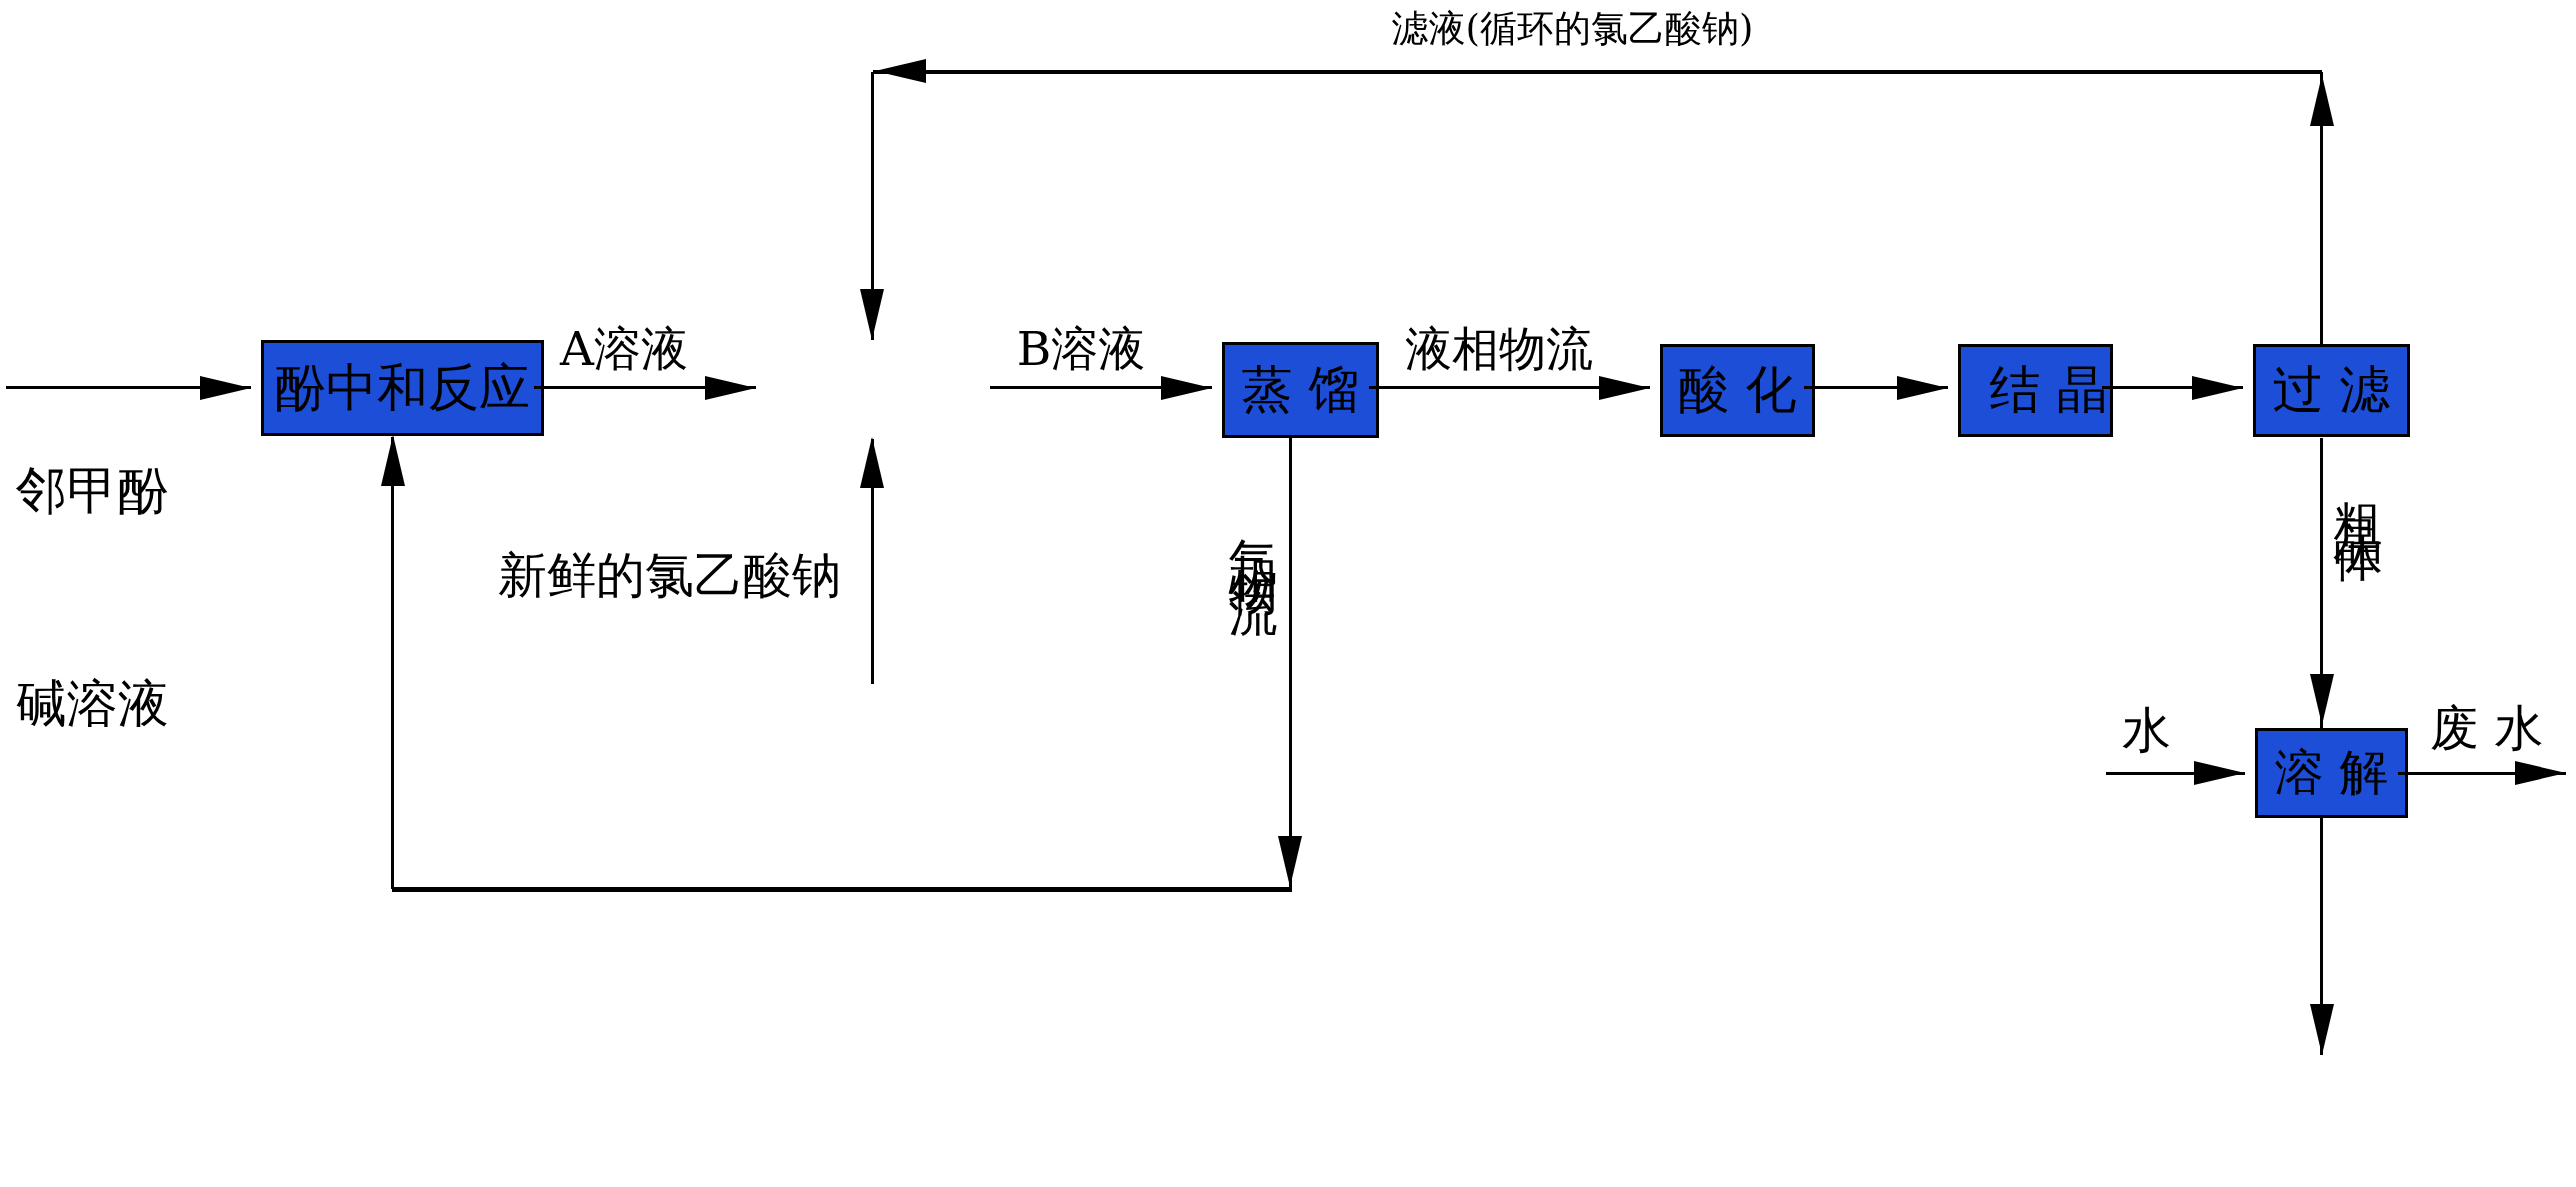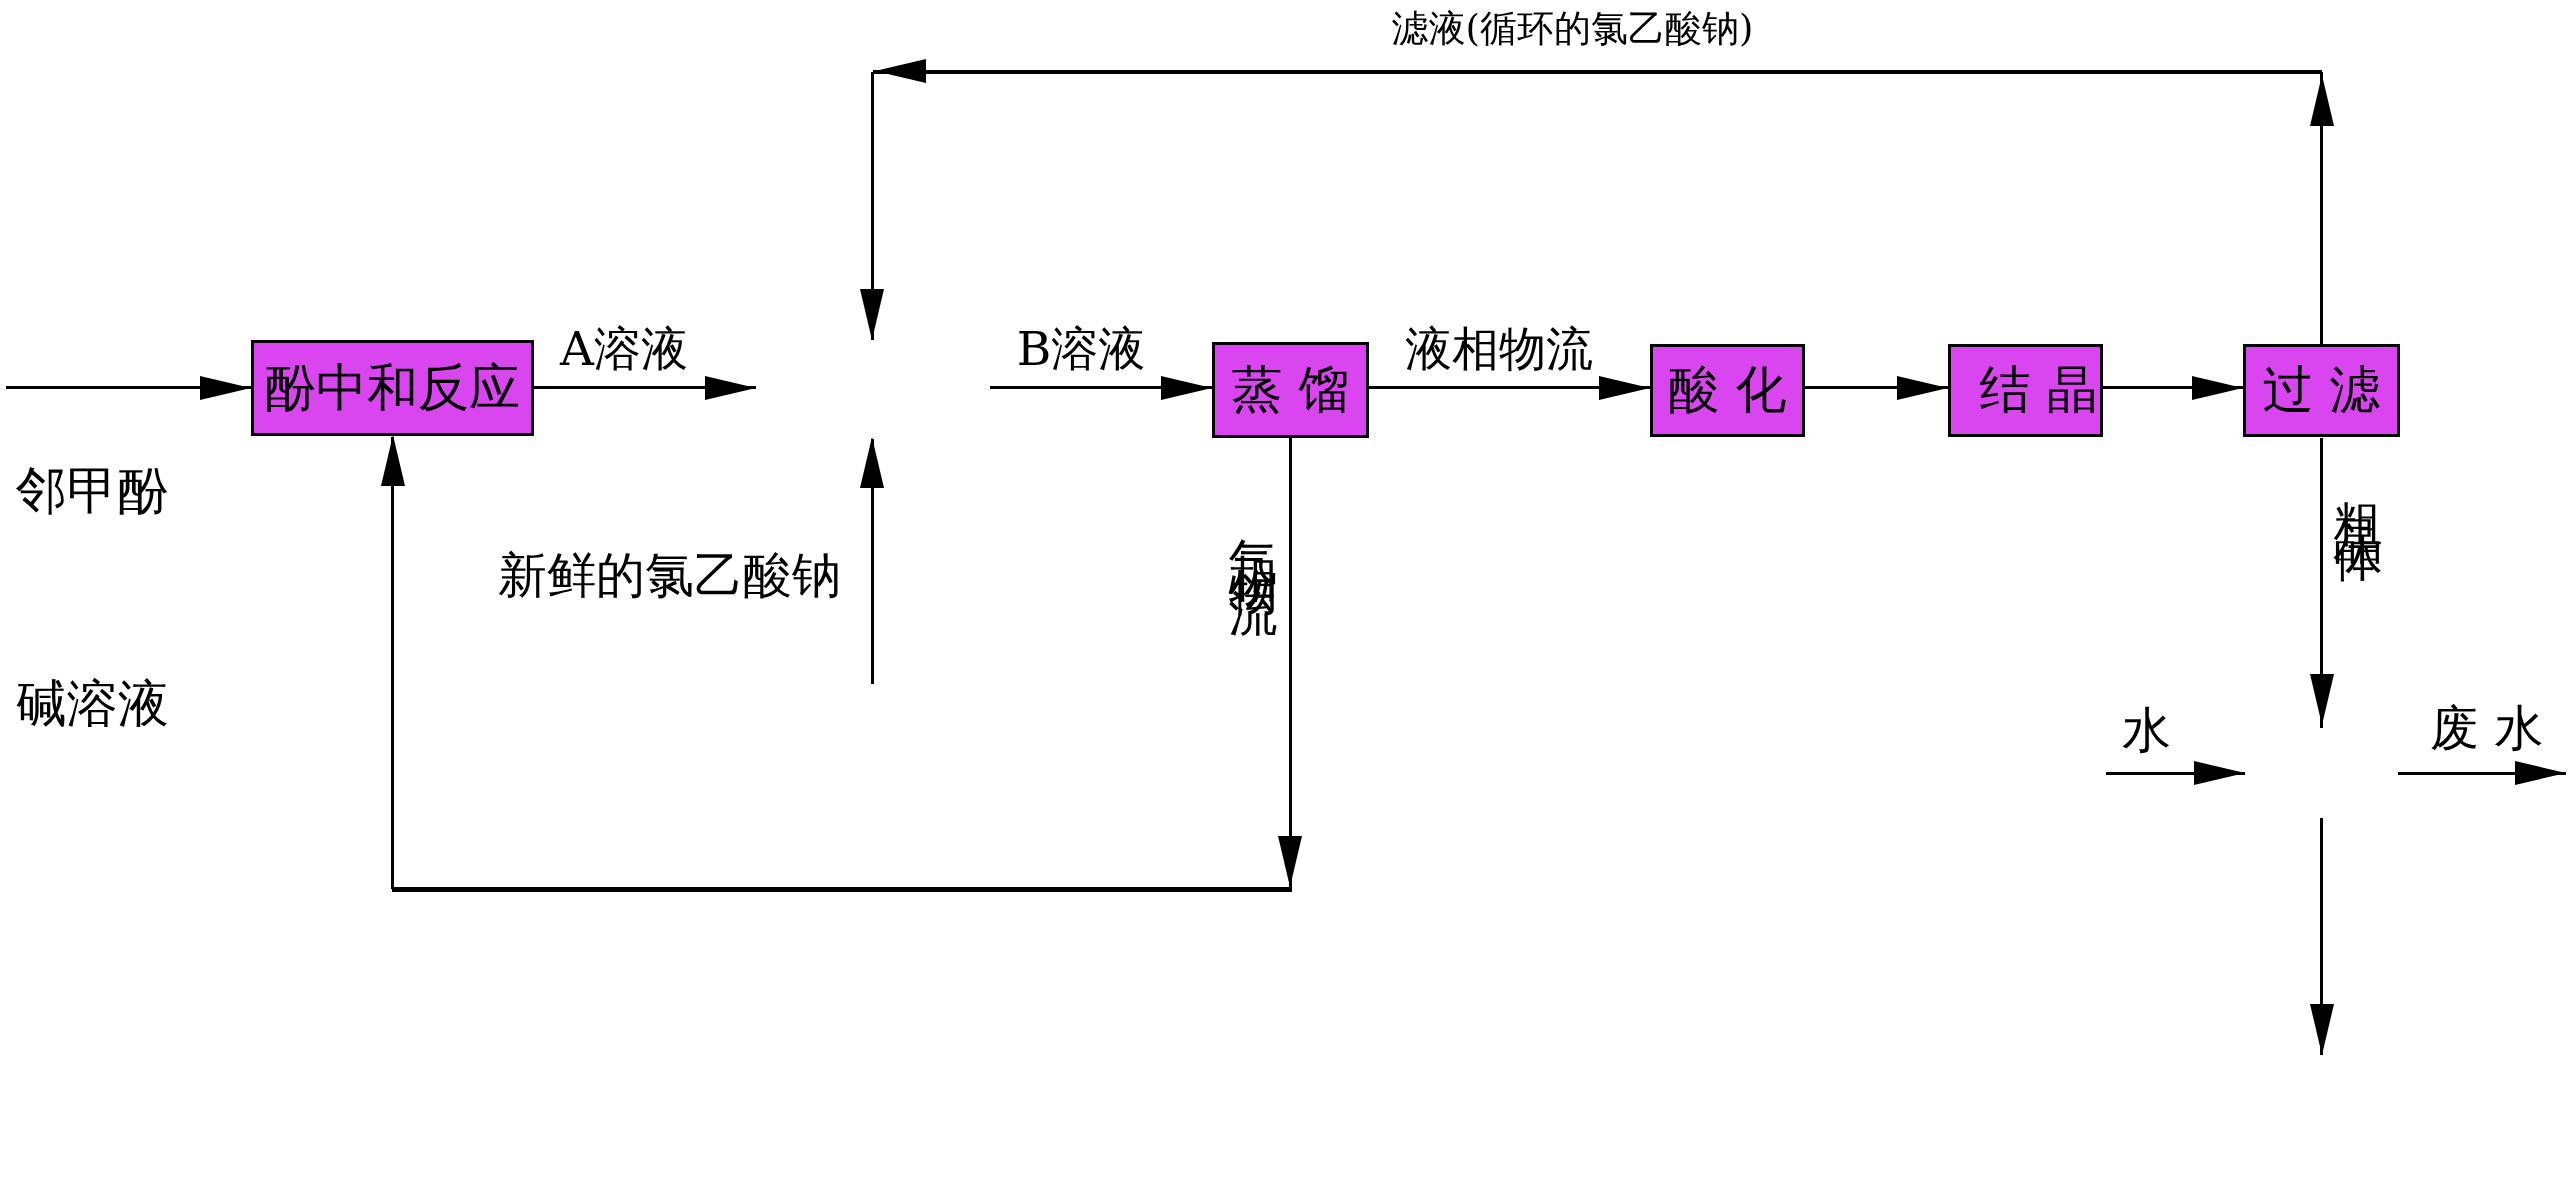--- a/index.html
+++ b/index.html
@@ -9,26 +9,27 @@
     height: 1188px;
     background: #ffffff;
     font-family: "DejaVu Serif", "Liberation Serif", serif;
     color: #000;
     overflow: hidden;
   }
   .box {
     position: absolute;
     box-sizing: border-box;
     border: 3.9px solid #000;
-    background: #d946ef;
+    background: #1d4ed8;
     display: flex;
     align-items: center;
     justify-content: center;
     font-size: 51px;
     white-space: pre;
+    margin-left: 10px;
   }
   .line { position: absolute; background: #000; }
   .lbl  { position: absolute; white-space: pre; line-height: 1; }
   .lbl.center { text-align: center; }
   .vlbl {
     position: absolute;
     writing-mode: vertical-rl;
     text-orientation: upright;
     letter-spacing: 15.7px;
     line-height: 1;
@@ -92,20 +93,21 @@
   <div class="line" style="left:1289px; top:437px; width:2.9px; height:453px;"></div>
   <div class="arr arr-d" style="left:1278px; top:836px;"></div>
   <div class="line" style="left:392px; top:887px; width:900px; height:4.9px;"></div>
   <div class="line" style="left:391px; top:437px; width:2.9px; height:452px;"></div>
   <div class="arr arr-u" style="left:381px; top:435px;"></div>
 
   <div class="vlbl" style="left:2334px; top:464px; font-size:49px;">粗晶体</div>
   <div class="line" style="left:2320px; top:438px; width:2.9px; height:290px;"></div>
   <div class="arr arr-d" style="left:2310px; top:674px;"></div>
 
+  <div class="box" style="left:2245px; top:728px; width:153px; height:90px; font-size:49px;">溶 解</div>
 
   <div class="lbl" style="left:2122px; top:706px; font-size:49px;">水</div>
   <div class="line" style="left:2106px; top:772px; width:139px; height:2.9px;"></div>
   <div class="arr arr-r" style="left:2194px; top:761px;"></div>
 
   <div class="lbl" style="left:2430px; top:704px; font-size:49px;">废 水</div>
   <div class="line" style="left:2398px; top:772px; width:168px; height:2.9px;"></div>
   <div class="arr arr-r" style="left:2515px; top:761px;"></div>
 
   <div class="line" style="left:2320px; top:818px; width:2.9px; height:237px;"></div>

